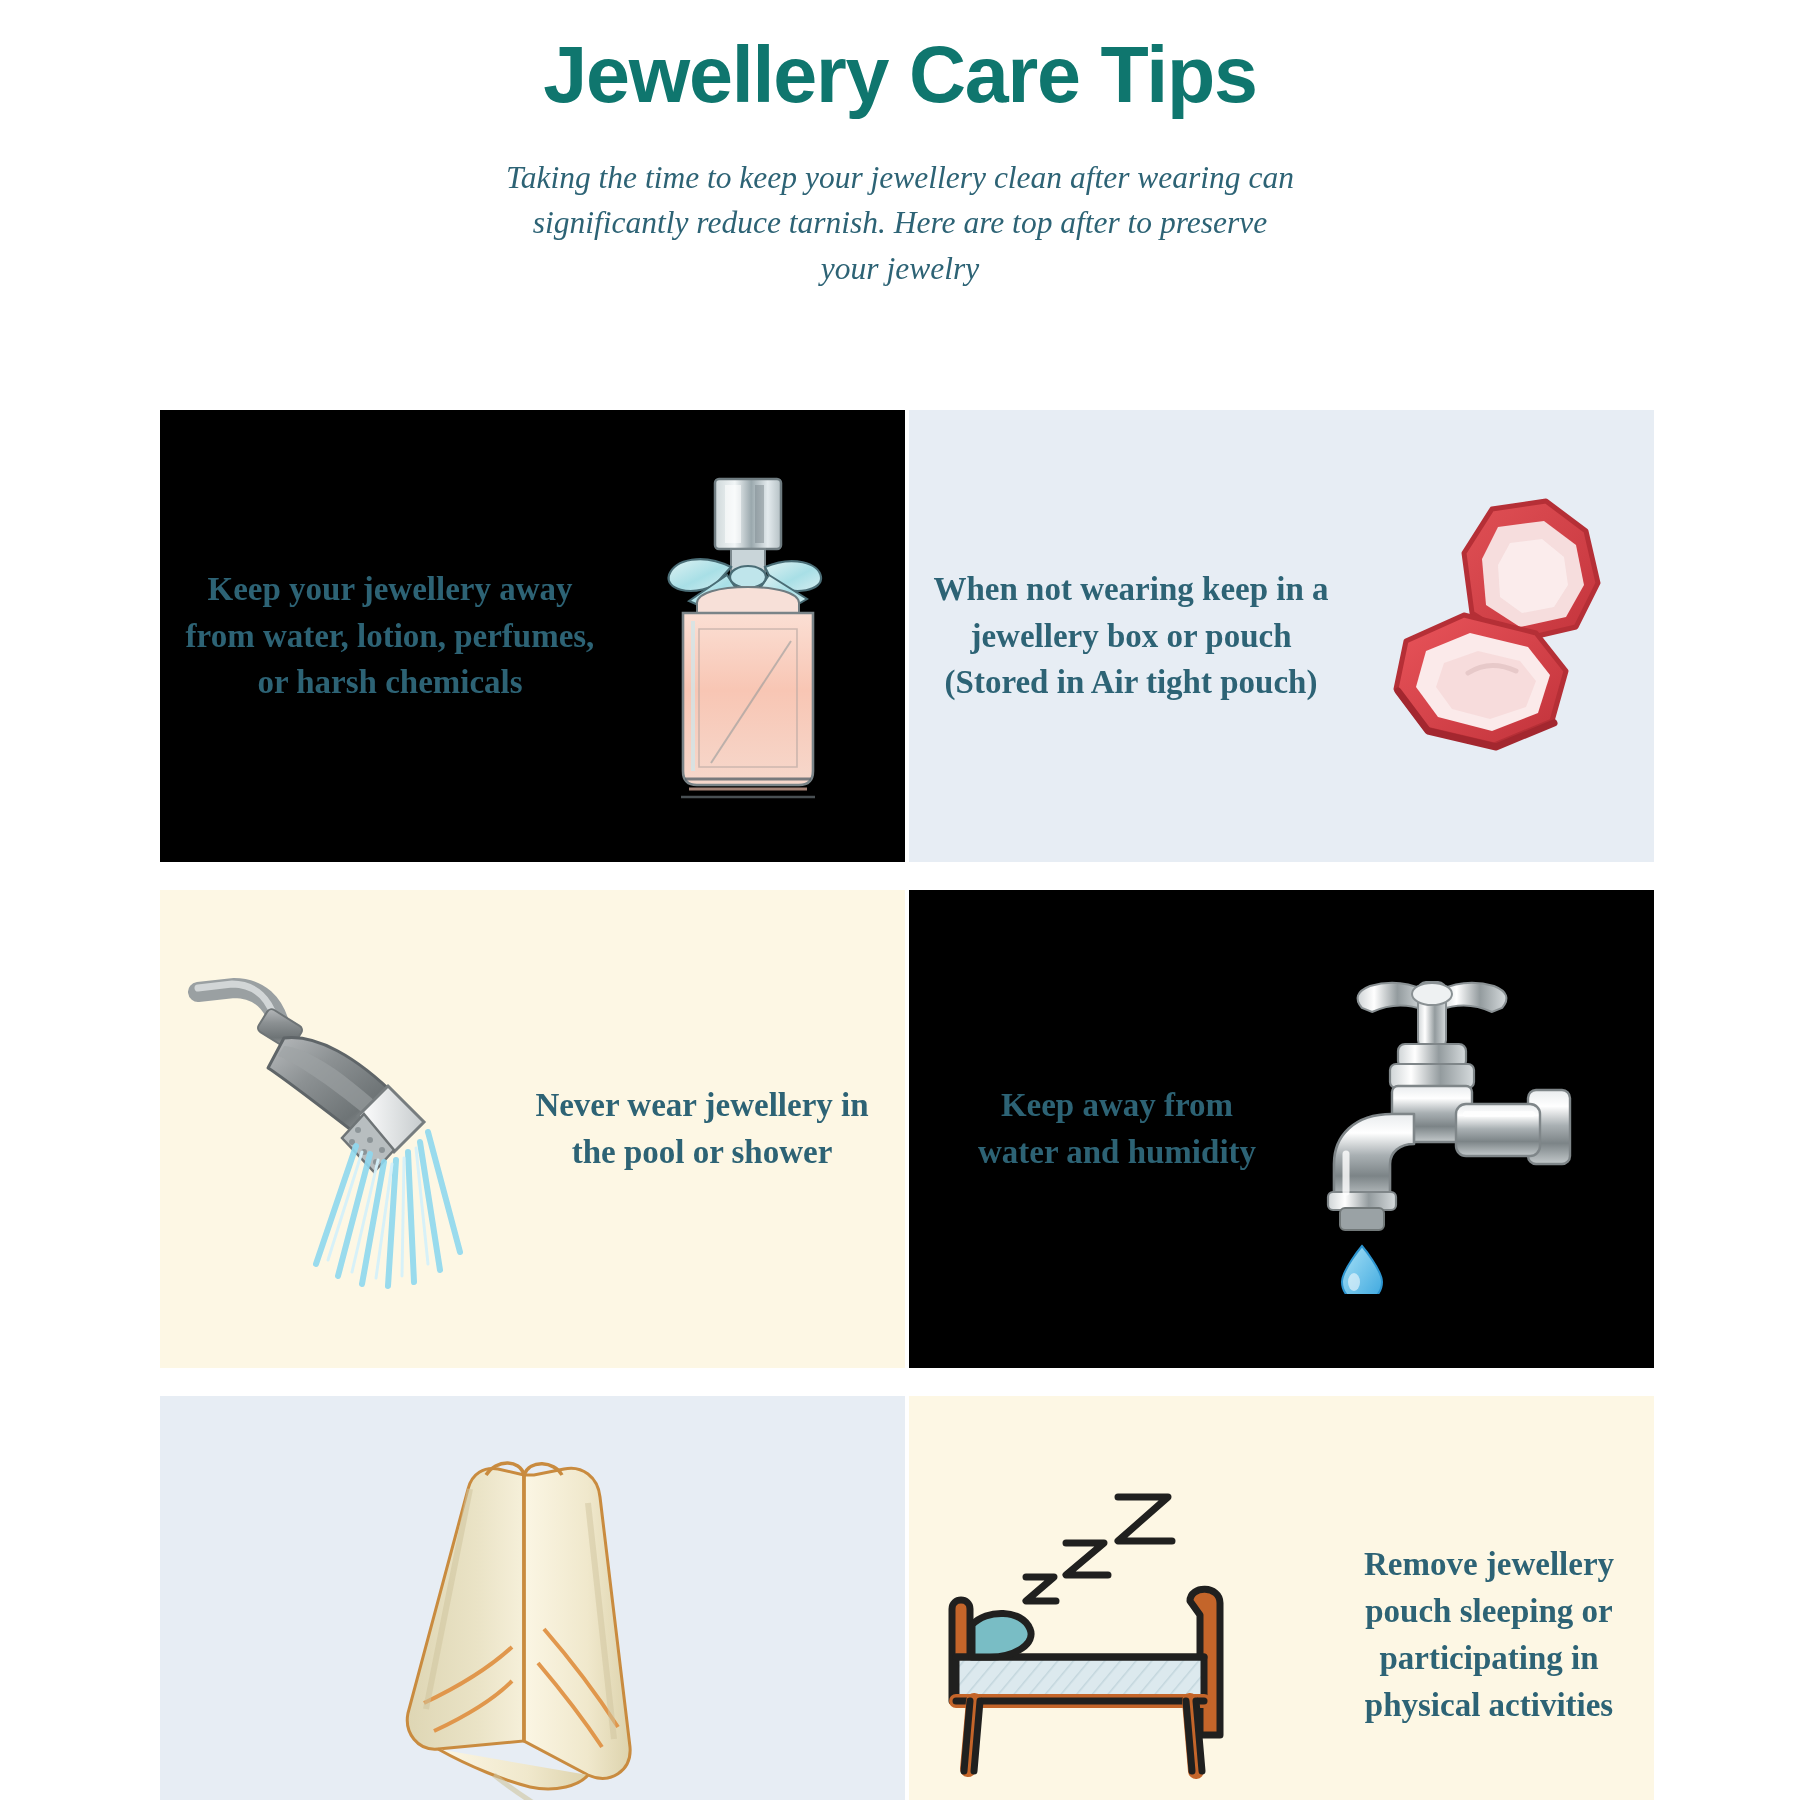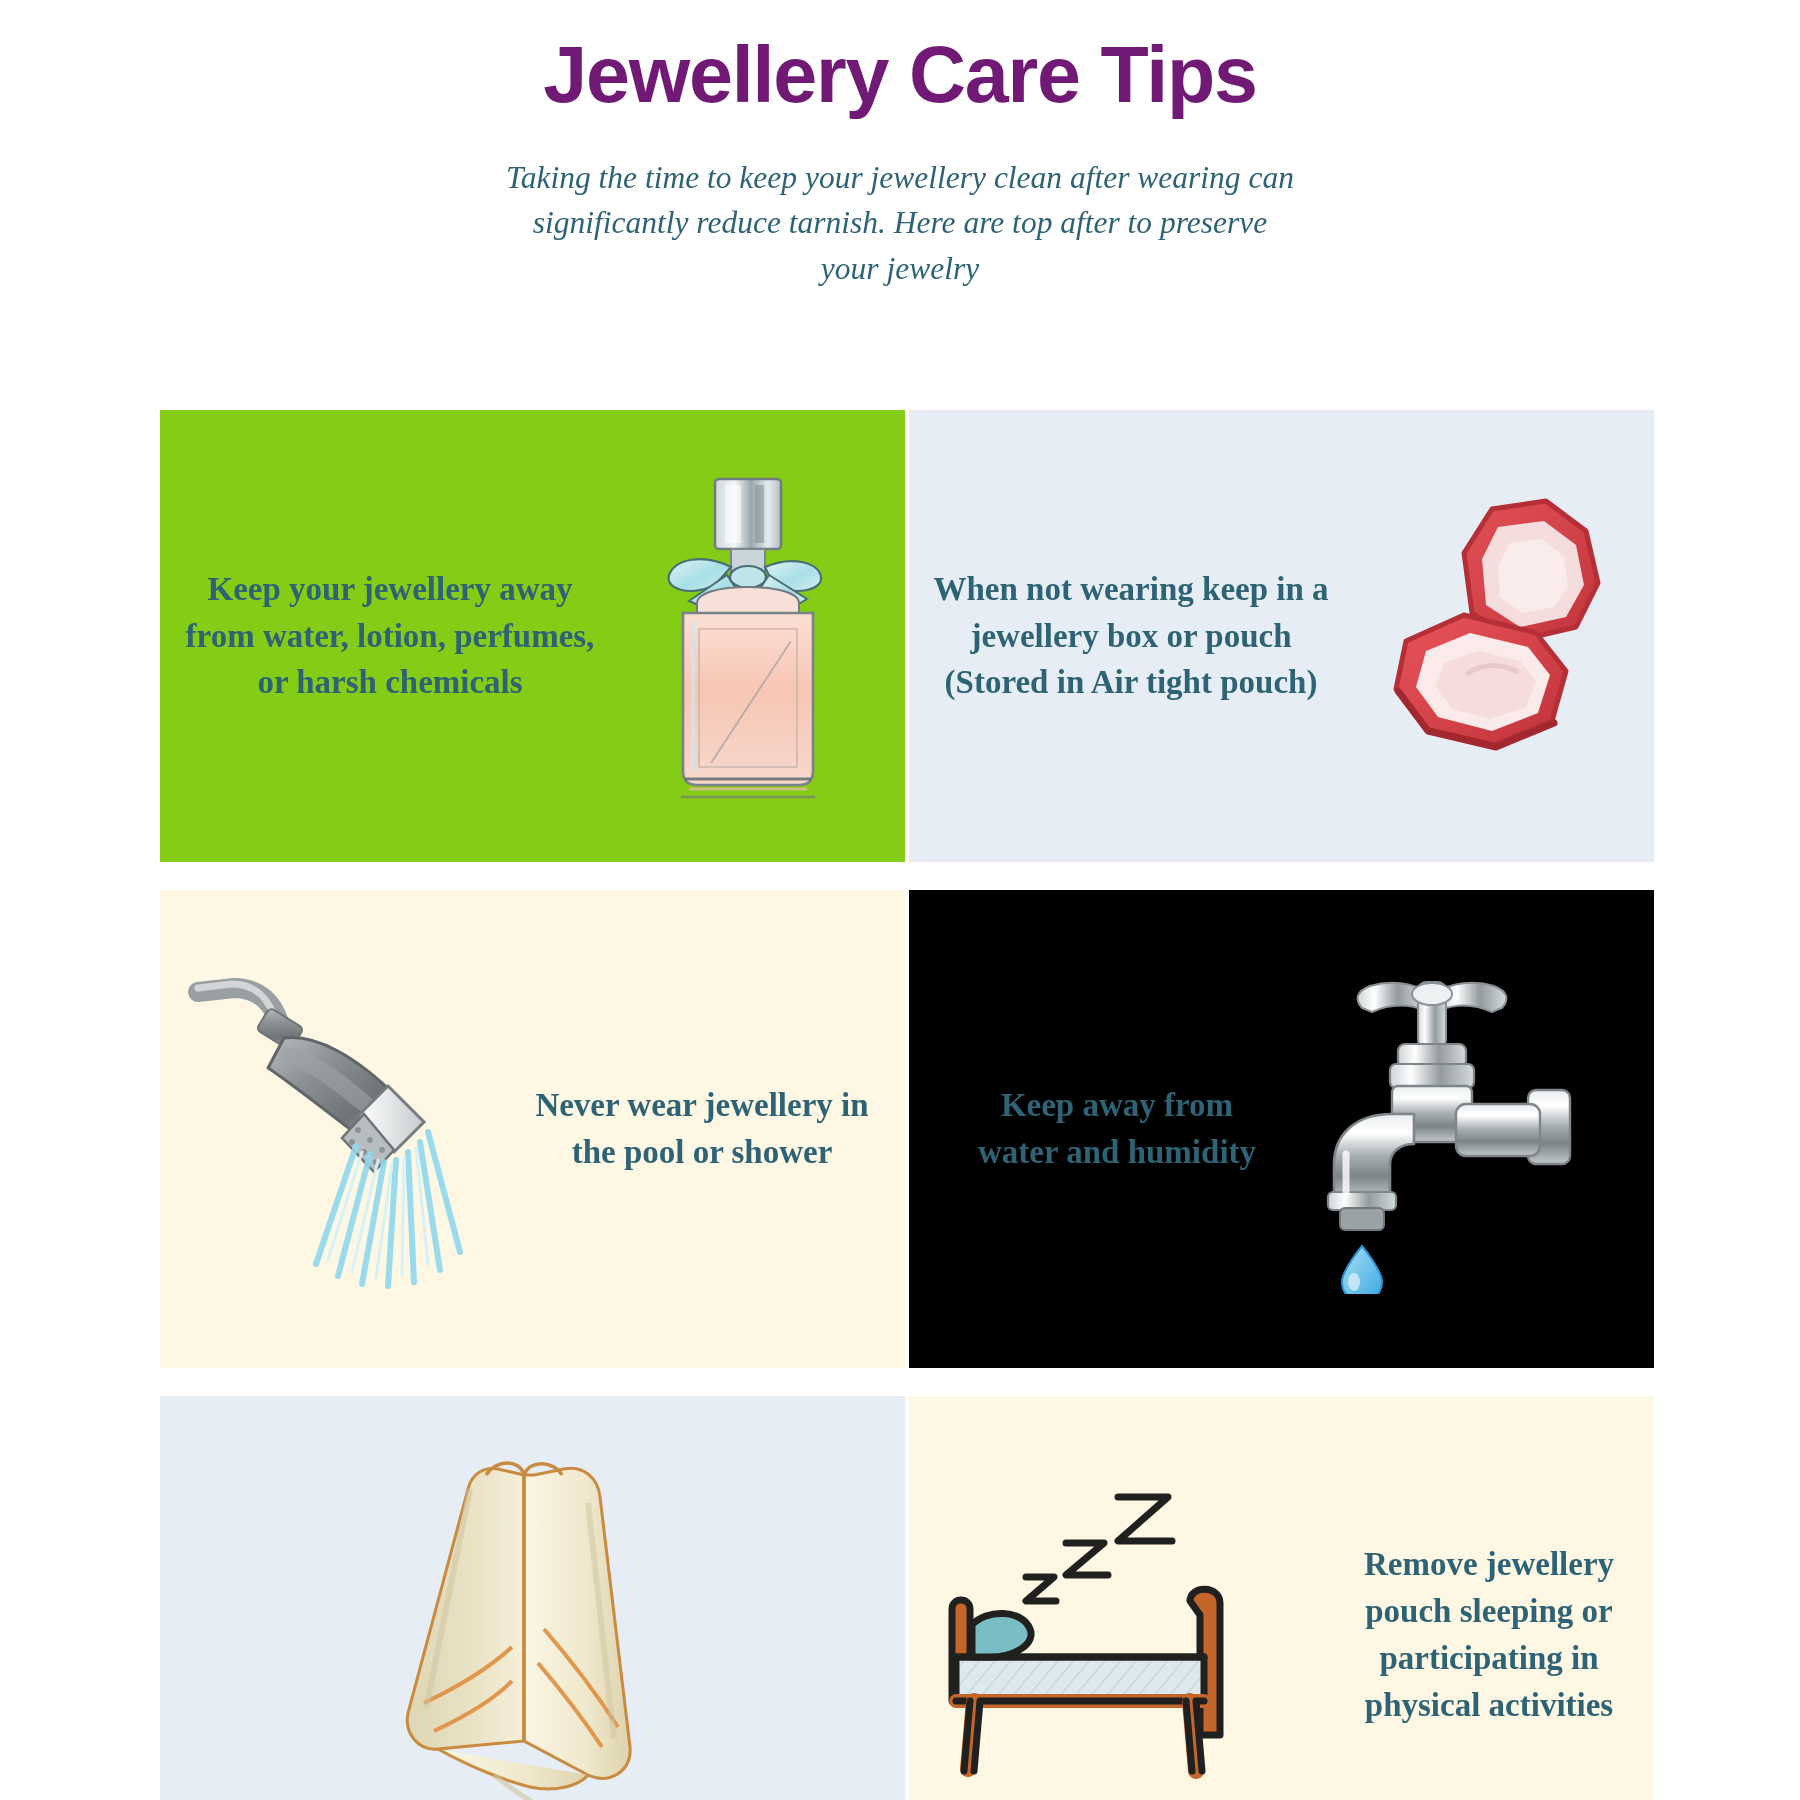--- a/index.html
+++ b/index.html
@@ -24,21 +24,21 @@
     padding-top: 34px;
     text-align: center;
   }
 
   .page-title {
     font-family: "Liberation Sans", sans-serif;
     font-weight: bold;
     font-size: 79px;
     line-height: 1.05;
     letter-spacing: -1.2px;
-    color: #701a75;
+    color: #0f766e;
   }
 
   .page-subtitle {
     margin: 38px auto 0;
     width: 800px;
     font-family: "Liberation Serif", serif;
     font-style: italic;
     font-size: 31.5px;
     line-height: 1.44;
     color: #2d6375;
@@ -111,21 +111,21 @@
 
 <div class="page">
 
   <div class="header">
     <h1 class="page-title">Jewellery Care Tips</h1>
     <p class="page-subtitle">Taking the time to keep your jewellery clean after wearing can significantly reduce tarnish. Here are top after to preserve your jewelry</p>
   </div>
 
   <div class="grid">
 
-    <div class="card c1 text-left" style="background:#84cc16;">
+    <div class="card c1 text-left" style="background:#000000;">
       <div class="card-text">Keep your jewellery away from water, lotion, perfumes, or harsh chemicals</div>
       <div class="card-art">
         <svg width="250" height="330" viewBox="0 0 250 330">
           <defs>
             <linearGradient id="pjuice" x1="0" y1="0" x2="0" y2="1">
               <stop offset="0%" stop-color="#fbdfd4"></stop>
               <stop offset="45%" stop-color="#f8c6b4"></stop>
               <stop offset="100%" stop-color="#f6d8cc"></stop>
             </linearGradient>
             <linearGradient id="pcap" x1="0" y1="0" x2="1" y2="0">

